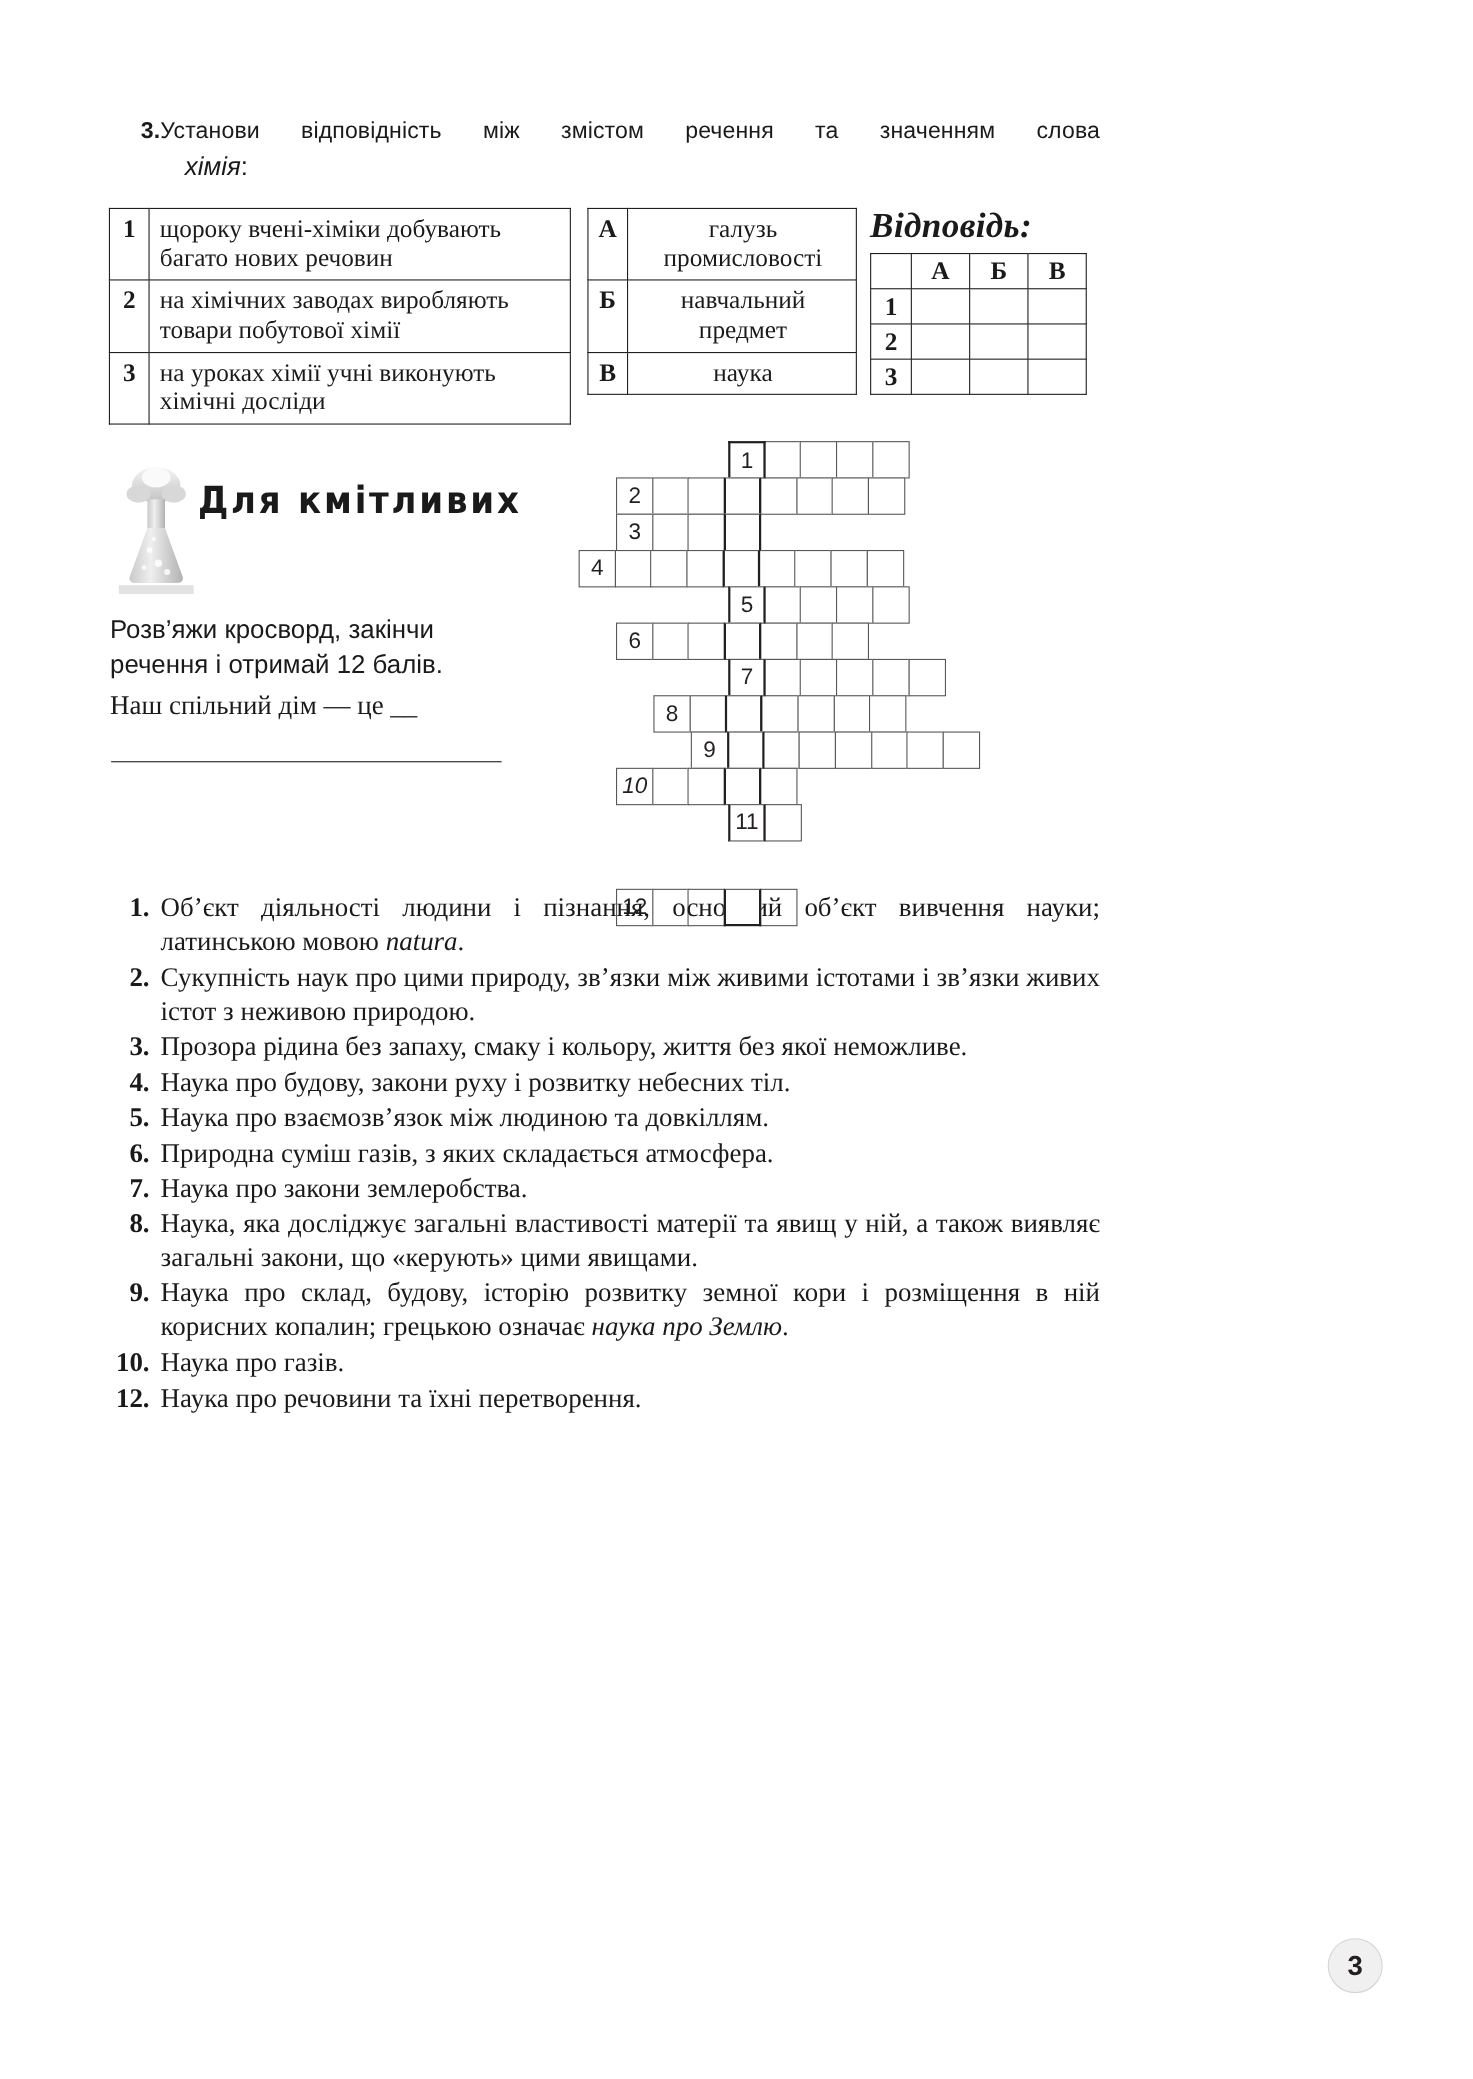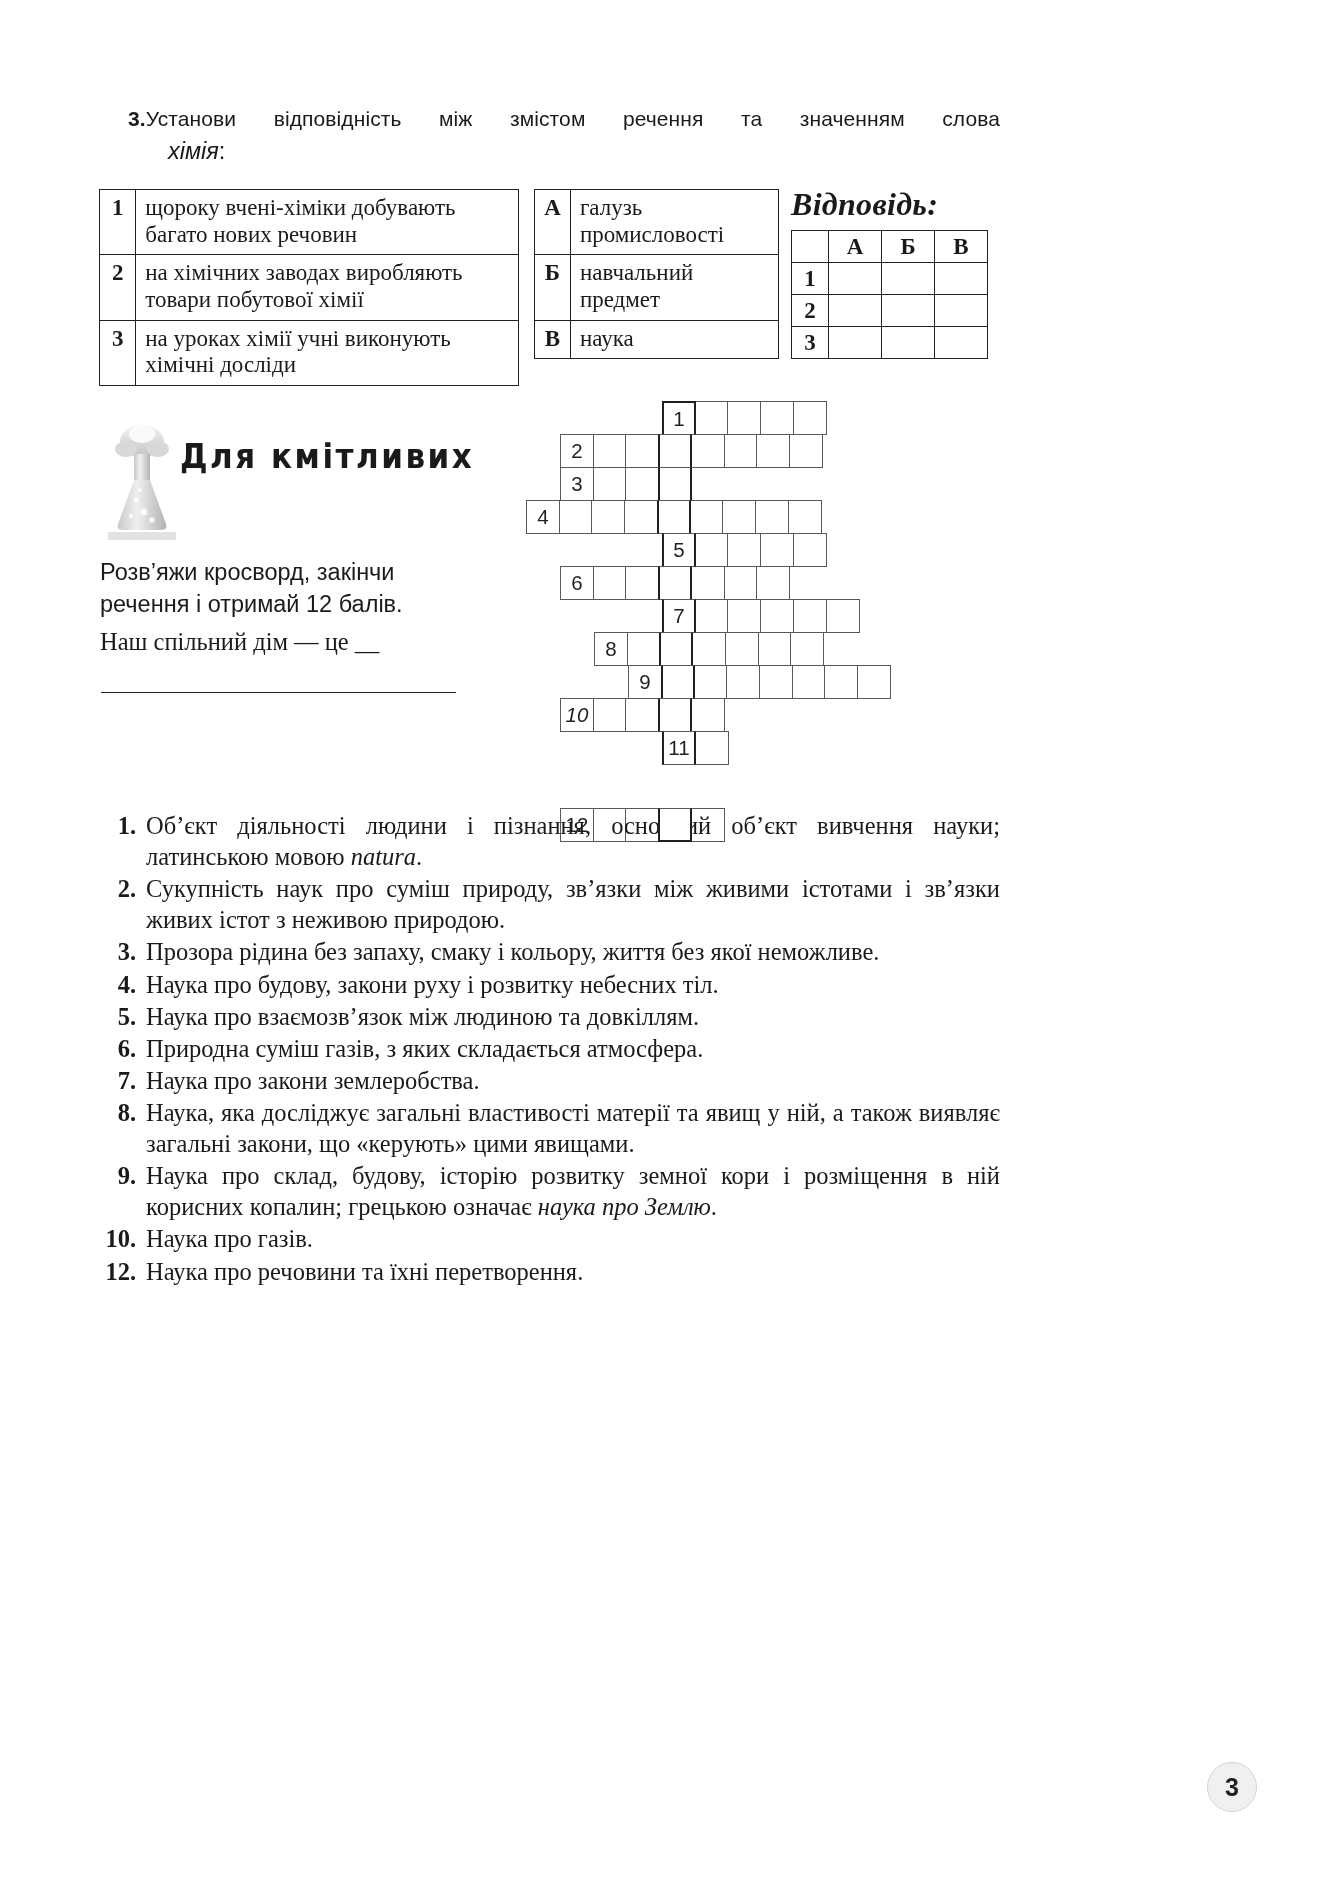--- a/index.html
+++ b/index.html
@@ -62,21 +62,21 @@
     text-align: center;
     width: 22px;
     padding-left: 6px;
     padding-right: 6px;
   }
 
   #left-table { left: 99px; top: 189px; width: 420px; }
   #left-table td.val { width: 352px; }
 
   #right-table { left: 534px; top: 189px; width: 245px; }
-  #right-table td.val { width: 186px; }
+  #right-table td.val { width: 186px; text-align: center; }
 
   
   .answer-wrap {
     position: absolute;
     left: 791px;
     top: 186px;
   }
   .answer-title {
     font-size: 32px;
     font-weight: bold;
@@ -455,21 +455,21 @@
   </div>
 
 <div class="clues">
   <div id="clue-list">
       <div class="clue">
         <span class="clue-num">1.</span>
         <span class="clue-text">Об’єкт діяльності людини і пізнання, основний об’єкт вивчення науки; латинською мовою <i>natura</i>.</span>
       </div>
       <div class="clue">
         <span class="clue-num">2.</span>
-        <span class="clue-text">Сукупність наук про суміш природу, зв’язки між живими істотами і зв’язки живих істот з неживою природою.</span>
+        <span class="clue-text">Сукупність наук про цими природу, зв’язки між живими істотами і зв’язки живих істот з неживою природою.</span>
       </div>
       <div class="clue">
         <span class="clue-num">3.</span>
         <span class="clue-text">Прозора рідина без запаху, смаку і кольору, життя без якої неможливе.</span>
       </div>
       <div class="clue">
         <span class="clue-num">4.</span>
         <span class="clue-text">Наука про будову, закони руху і розвитку небесних тіл.</span>
       </div>
       <div class="clue">

